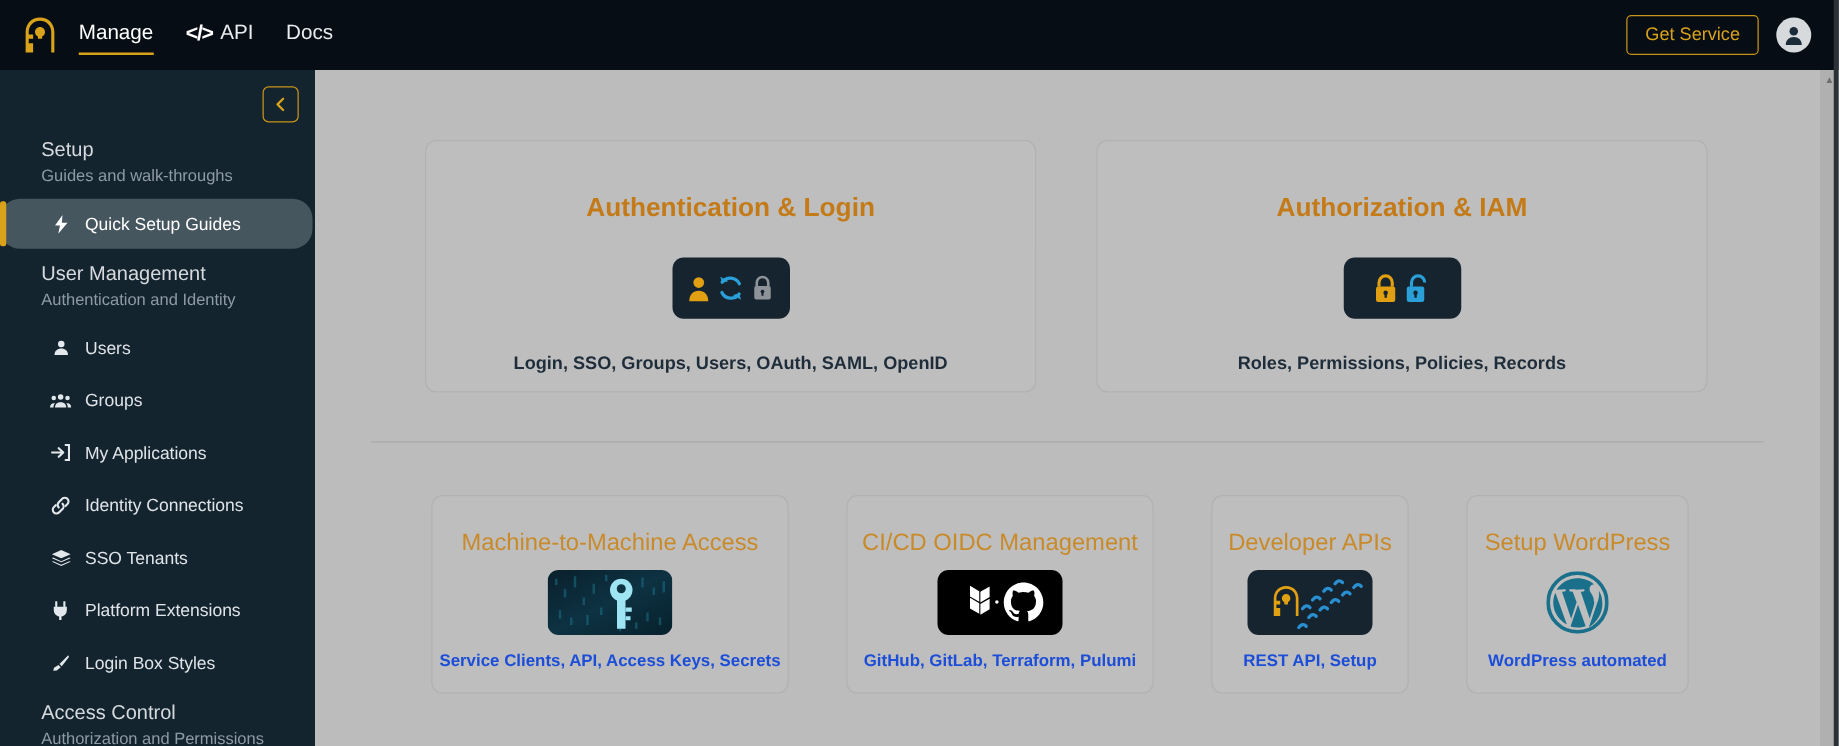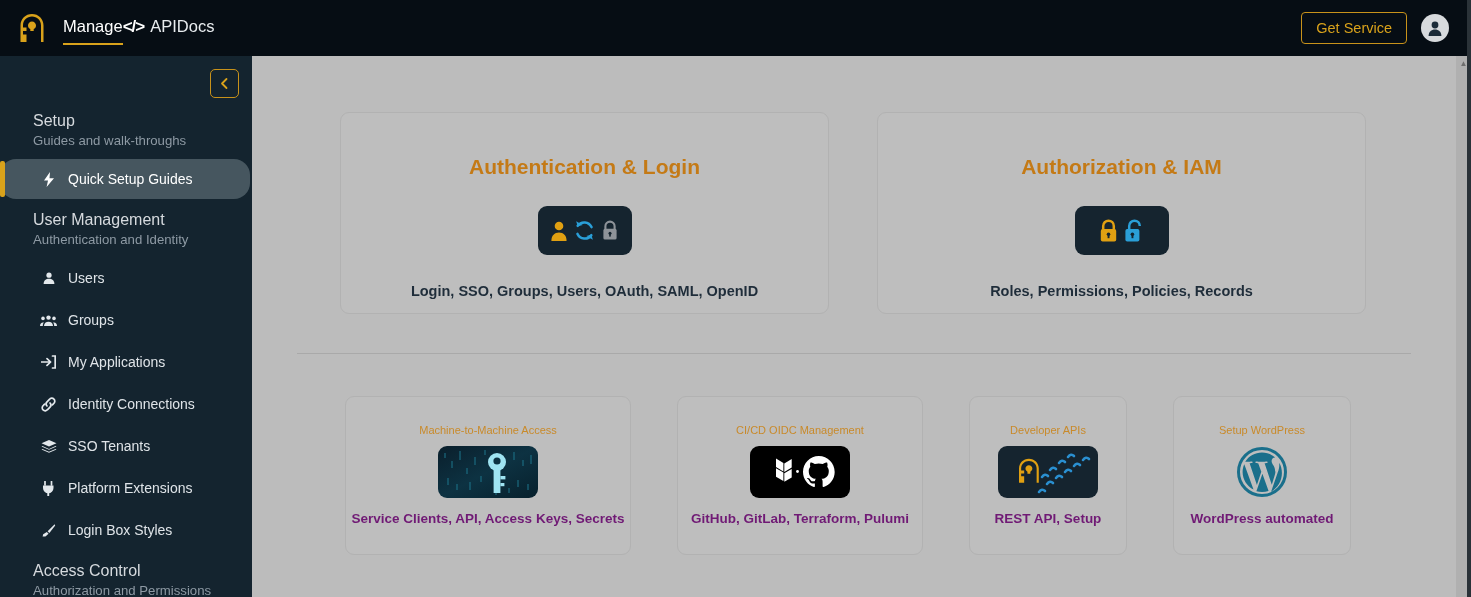--- a/index.html
+++ b/index.html
@@ -17,21 +17,21 @@
     width: 1471px; height: 56px;
     background: #060d14;
     display: flex; align-items: center;
     z-index: 30;
   }
   .brand-logo {
     width: 30px; height: 32px;
     margin-left: 17px; margin-right: 16px;
     flex: 0 0 auto;
   }
-  .nav-links { display: flex; }
+  .nav-links { display: flex; align-items: center; gap: 26px; }
   .nav-link {
     color: #e8ecef; font-size: 16.5px;
     position: relative; padding: 3px 0 6px 0;
     cursor: pointer; white-space: nowrap;
     display: flex; align-items: center; gap: 6px;
   }
   .nav-link.active { color: #ffffff; }
   .nav-link.active::after {
     content: ""; position: absolute;
     left: 0; right: 0; bottom: -2px; height: 2px;
@@ -148,25 +148,25 @@
   }
 
   .row-bot {
     display: flex; gap: 46px;
     padding: 42px 0 0 93px;
   }
   .card-sm {
     height: 159px; padding-top: 27px;
   }
   .card-title-sm {
-    color: #c98a2a; font-size: 11px; font-weight: 400;
+    color: #c98a2a; font-size: 19px; font-weight: 400;
     margin-bottom: 10px; text-align: center;
   }
   .card-sub-sm {
-    color: #701a75; font-size: 13.5px; font-weight: 700;
+    color: #1d4ed8; font-size: 13.5px; font-weight: 700;
     text-align: center; margin-top: 13px;
   }
   .badge-sm { width: 100px; height: 52px; }
 
   
   .scrollbar {
     position: absolute; top: 56px; right: 0;
     width: 15px; height: 541px;
     background: #b0b0b0; z-index: 25;
   }

